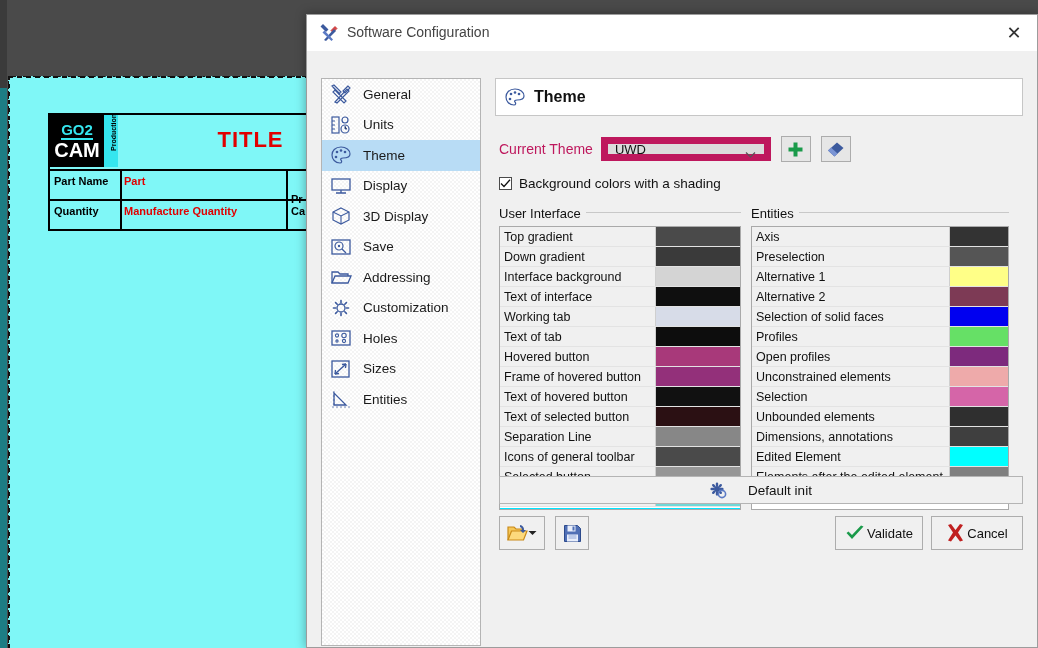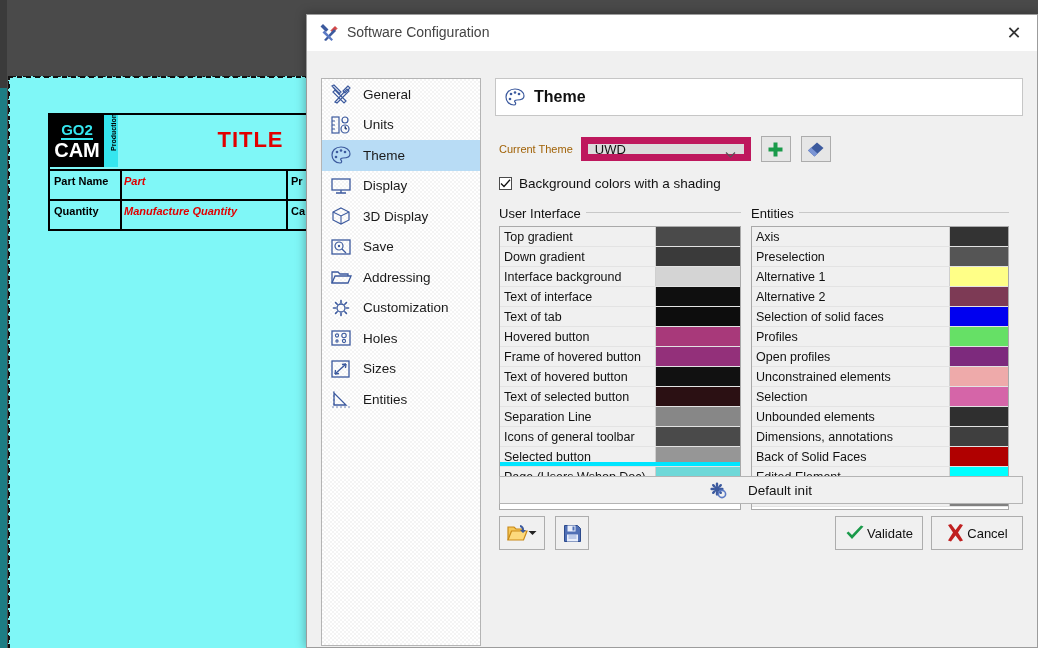--- a/index.html
+++ b/index.html
@@ -34,21 +34,21 @@
   #logo-cam { color:#fff; font-size:20px; letter-spacing:0px; }
   #logo-side { width:14px; background:#35e6ef; position:relative; }
   #logo-side span { position:absolute; left:-13px; top:14px; width:44px; transform:rotate(-90deg);
     font-size:7px; color:#000; font-weight:bold; text-align:center; }
   #tb-title { position:absolute; left:120px; top:14px; width:165px; text-align:center;
     color:#e00000; font-size:22px; font-weight:bold; letter-spacing:1px; font-family:"Liberation Sans",sans-serif;}
   .tb-hline { position:absolute; left:2px; width:286px; height:2px; background:#000; }
   .tb-vline { position:absolute; top:0; width:2px; background:#000; }
   .tb-cell { position:absolute; font-size:11px; font-weight:bold; white-space:nowrap; }
   .tb-lbl { color:#000; }
-  .tb-val { color:#e00000;font-style:italic; }
+  .tb-val { color:#e00000; }
 
   
   #dialog {
     position:absolute; left:306px; top:14px; width:732px; height:634px;
     background:#f0f0f0; border:1px solid #9c9c9c; box-shadow:0 0 10px rgba(0,0,0,.35);
   }
   #dlg-titlebar { height:36px; background:#ffffff; position:relative; }
   #dlg-icon { position:absolute; left:12px; top:8px; width:20px; height:20px; }
   #dlg-title { position:absolute; left:40px; top:9px; font-size:14px; color:#444; }
   #dlg-close { position:absolute; right:0; top:0; width:46px; height:36px;
@@ -71,21 +71,21 @@
   .side-lbl { margin-left:9px; font-size:13.5px; color:#1a1a1a; }
 
   
   #rightpane { position:absolute; left:188px; top:27px; right:14px; bottom:19px; }
   #theme-header {
     height:38px; background:#fff; border:1px solid #c6c6c6; display:flex; align-items:center; padding-left:8px;
   }
   #theme-header-title { font-size:16px; font-weight:bold; color:#111; margin-left:8px; }
 
   #theme-row { position:absolute; left:4px; top:58px; display:flex; align-items:center; }
-  #ct-label { font-size:11px; color:#a16207; }
+  #ct-label { font-size:14px; color:#be185d; }
   #theme-select {
     margin-left:8px; width:170px; height:24px; background:#dcdcdc; border:7px solid #be185d;
     display:flex; align-items:center; padding:0 4px 0 7px; font-size:13px; color:#111; position:relative;
   }
   #theme-select .chev { position:absolute; right:8px; top:7px; }
   .sq-btn { width:30px; height:26px; background:#e6e6e6; border:1px solid #acacac;
     display:flex; align-items:center; justify-content:center; margin-left:10px; cursor:pointer; }
 
   #shade-row { position:absolute; left:4px; top:98px; display:flex; align-items:center; }
   #shade-box { width:13px; height:13px; border:1px solid #4a4a4a; background:#fff;
@@ -156,21 +156,21 @@
 
     <div id="tb-title">TITLE</div>
 
     <div class="tb-hline" style="top:56px"></div>
     <div class="tb-hline" style="top:86px"></div>
     <div class="tb-vline" style="left:72px; top:56px; height:60px"></div>
     <div class="tb-vline" style="left:238px; top:56px; height:60px"></div>
 
     <div class="tb-cell tb-lbl" style="left:6px; top:62px">Part Name</div>
     <div class="tb-cell tb-val" style="left:76px; top:62px">Part</div>
-    <div class="tb-cell tb-lbl" style="left:243px; top:62px">Pr</div>
+    <div class="tb-cell tb-lbl" style="left:243px; top:80px">Pr</div>
 
     <div class="tb-cell tb-lbl" style="left:6px; top:92px">Quantity</div>
     <div class="tb-cell tb-val" style="left:76px; top:92px">Manufacture Quantity</div>
     <div class="tb-cell tb-lbl" style="left:243px; top:92px">Ca</div>
   </div>
 </div>
 
 <div id="dialog">
 
   <div id="dlg-titlebar">
@@ -385,20 +385,24 @@
             </div>
             <div class="list-row">
               <div class="lr-name">Interface background</div>
               <div class="lr-sw" style="background: rgb(212, 212, 212); width: 84px;"></div>
             </div>
             <div class="list-row">
               <div class="lr-name">Text of interface</div>
               <div class="lr-sw" style="background: rgb(15, 15, 15); width: 84px;"></div>
             </div>
             <div class="list-row">
+              <div class="lr-name">Working tab</div>
+              <div class="lr-sw" style="background: rgb(215, 220, 232); width: 84px;"></div>
+            </div>
+            <div class="list-row">
               <div class="lr-name">Text of tab</div>
               <div class="lr-sw" style="background: rgb(13, 13, 13); width: 84px;"></div>
             </div>
             <div class="list-row">
               <div class="lr-name">Hovered button</div>
               <div class="lr-sw" style="background: rgb(168, 57, 122); width: 84px;"></div>
             </div>
             <div class="list-row">
               <div class="lr-name">Frame of hovered button</div>
               <div class="lr-sw" style="background: rgb(147, 48, 122); width: 84px;"></div>
@@ -476,24 +480,20 @@
               <div class="lr-name">Selection</div>
               <div class="lr-sw" style="background: rgb(213, 101, 168); width: 58px;"></div>
             </div>
             <div class="list-row">
               <div class="lr-name">Unbounded elements</div>
               <div class="lr-sw" style="background: rgb(47, 47, 47); width: 58px;"></div>
             </div>
             <div class="list-row">
               <div class="lr-name">Dimensions, annotations</div>
               <div class="lr-sw" style="background: rgb(63, 63, 63); width: 58px;"></div>
-            </div>
-            <div class="list-row">
-              <div class="lr-name">Back of Solid Faces</div>
-              <div class="lr-sw" style="background: rgb(176, 0, 0); width: 58px;"></div>
             </div>
             <div class="list-row">
               <div class="lr-name">Edited Element</div>
               <div class="lr-sw" style="background: rgb(0, 255, 255); width: 58px;"></div>
             </div>
             <div class="list-row">
               <div class="lr-name">Elements after the edited element</div>
               <div class="lr-sw" style="background: rgb(128, 128, 128); width: 58px;"></div>
             </div>
             <div class="lr-empty"></div>

